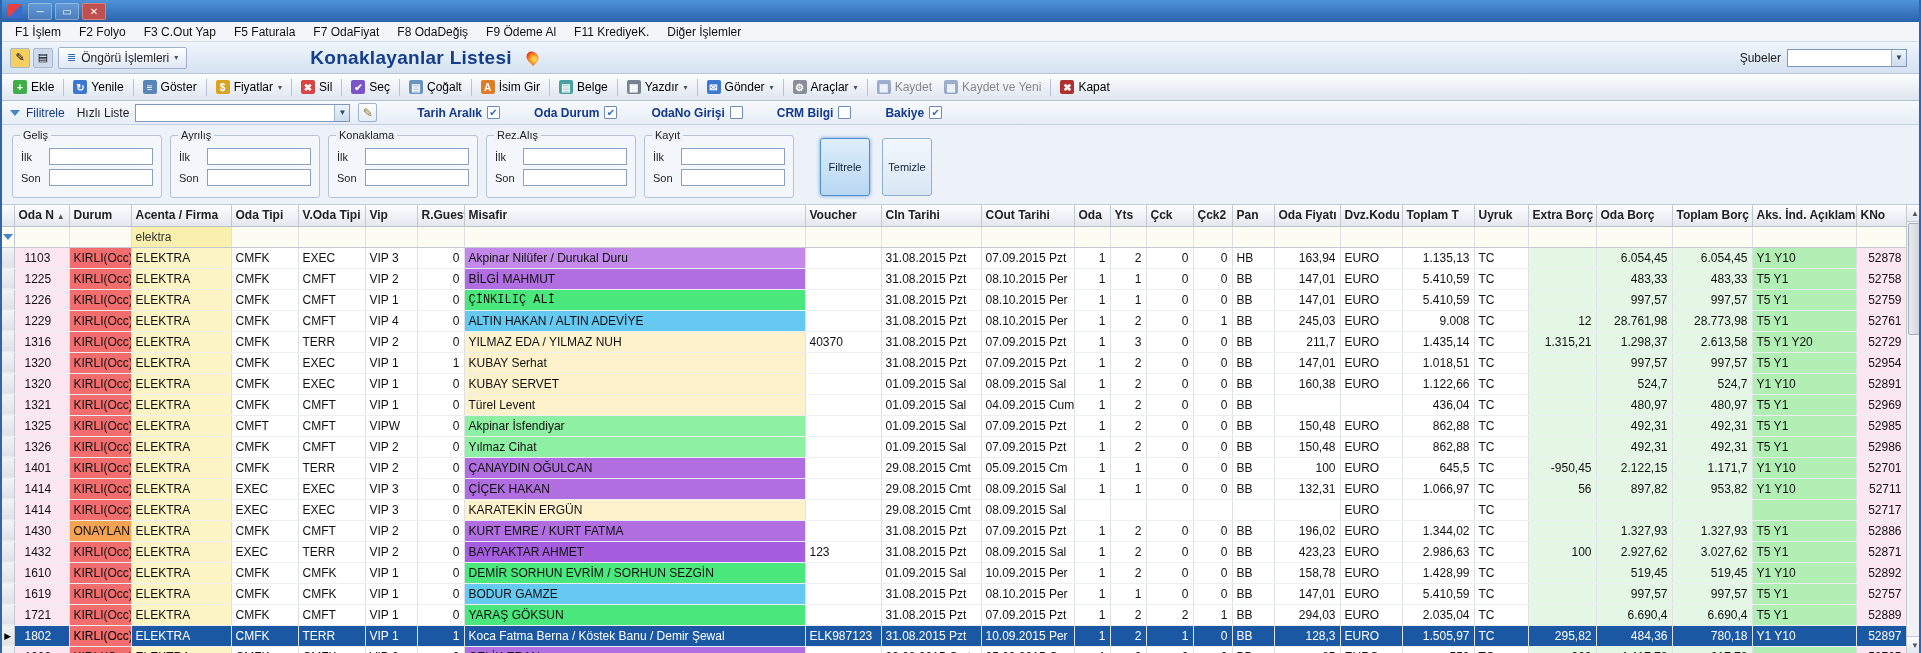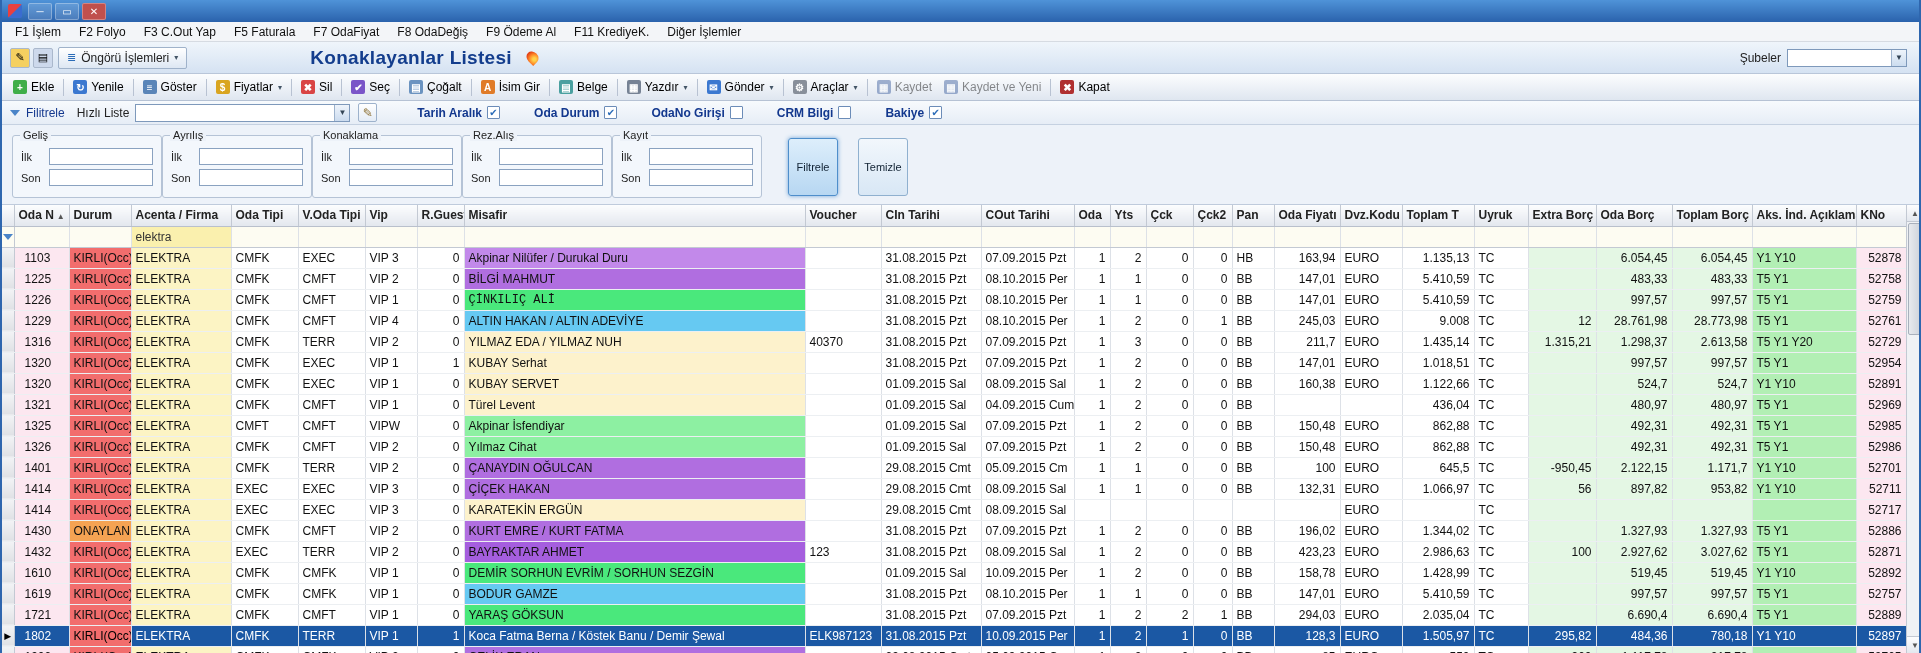--- a/index.html
+++ b/index.html
@@ -235,21 +235,21 @@
           <span class="cbox"></span>
         </span>
         <span class="fcheck">
           <span class="fclabel">Bakiye</span>
           <span class="cbox">✔</span>
         </span>
       </span>
   </div>
 
   <div class="filterpanel">
-    <span style="display:flex;">
+    <span style="display:flex;gap:8px">
         <div class="fgroup">
           <span class="glabel">Geliş</span>
           <div class="frow">
             <span class="flabel">İlk</span>
             <input class="finput" style="">
           </div>
           <div class="frow">
             <span class="flabel">Son</span>
             <input class="finput" style="">
           </div>
@@ -293,21 +293,21 @@
             <span class="flabel">İlk</span>
             <input class="finput" style="">
           </div>
           <div class="frow">
             <span class="flabel">Son</span>
             <input class="finput" style="">
           </div>
         </div>
       </span>
     <button class="bigbtn primary">Filtrele</button>
-    <button class="bigbtn" style="margin-left:12px">Temizle</button>
+    <button class="bigbtn" style="margin-left:4px">Temizle</button>
   </div>
 
   <div class="gridwrap">
     <table>
         <colgroup>
           <col style="width: 12px;">
           <col style="width: 55px;">
           <col style="width: 62px;">
           <col style="width: 100px;">
           <col style="width: 67px;">

